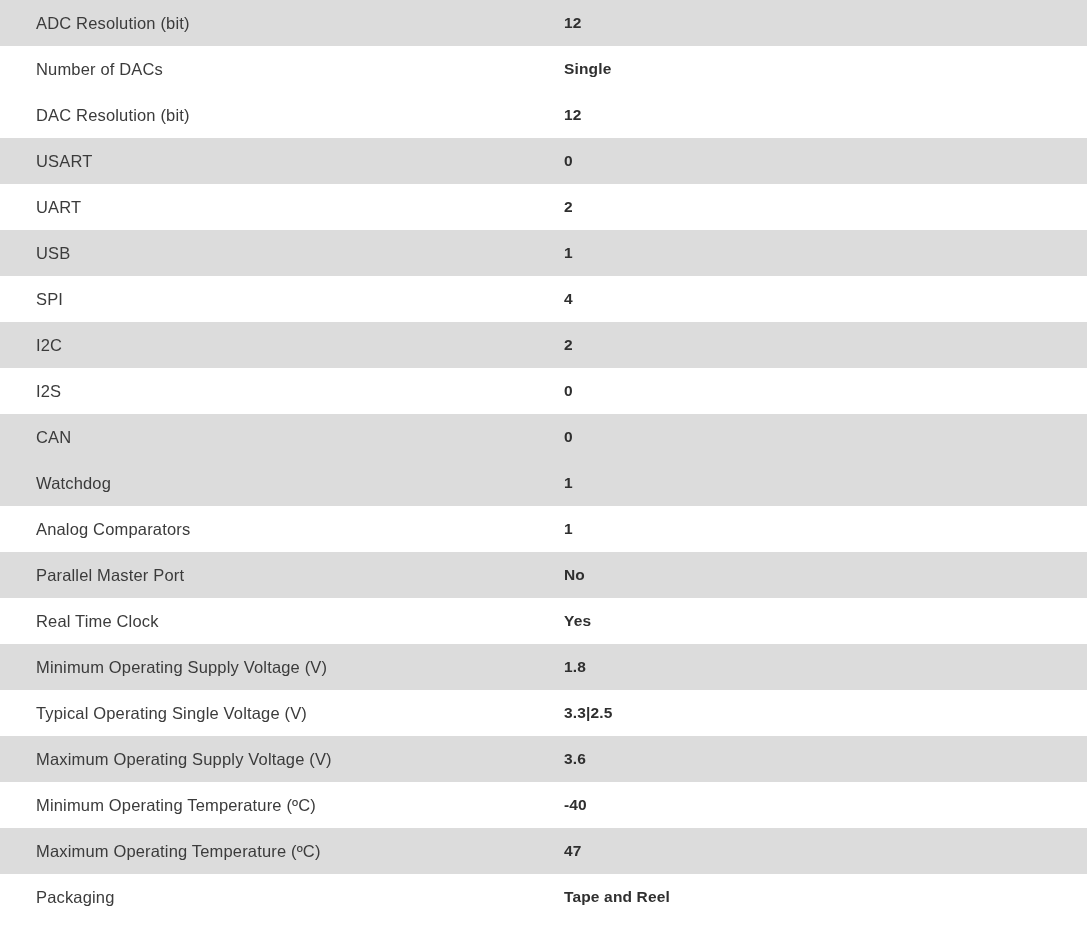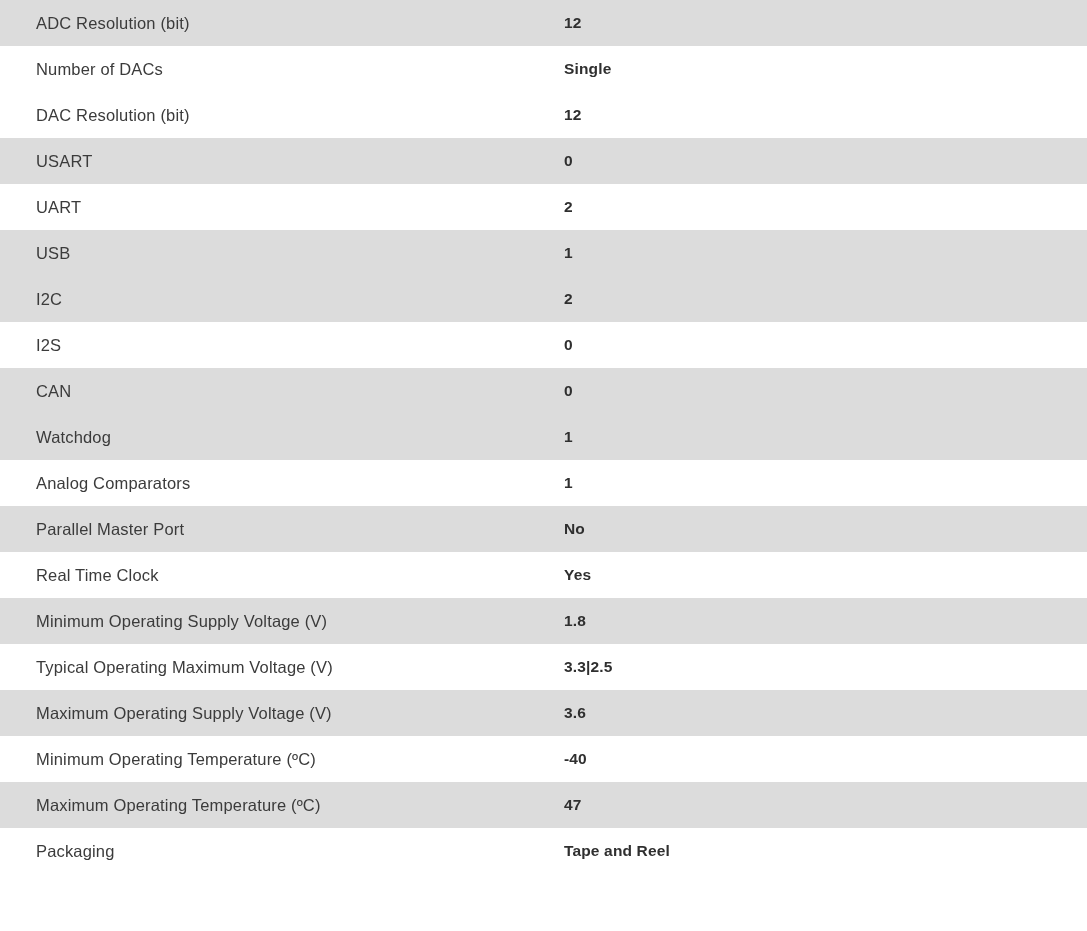--- a/index.html
+++ b/index.html
@@ -72,20 +72,24 @@
         <td class="value">0</td>
       </tr>
       <tr class="plain">
         <td class="label">UART</td>
         <td class="value">2</td>
       </tr>
       <tr class="shaded">
         <td class="label">USB</td>
         <td class="value">1</td>
       </tr>
+      <tr class="plain">
+        <td class="label">SPI</td>
+        <td class="value">4</td>
+      </tr>
       <tr class="shaded">
         <td class="label">I2C</td>
         <td class="value">2</td>
       </tr>
       <tr class="plain">
         <td class="label">I2S</td>
         <td class="value">0</td>
       </tr>
       <tr class="shaded">
         <td class="label">CAN</td>
@@ -105,21 +109,21 @@
       </tr>
       <tr class="plain">
         <td class="label">Real Time Clock</td>
         <td class="value">Yes</td>
       </tr>
       <tr class="shaded">
         <td class="label">Minimum Operating Supply Voltage (V)</td>
         <td class="value">1.8</td>
       </tr>
       <tr class="plain">
-        <td class="label">Typical Operating Maximum Voltage (V)</td>
+        <td class="label">Typical Operating Single Voltage (V)</td>
         <td class="value">3.3|2.5</td>
       </tr>
       <tr class="shaded">
         <td class="label">Maximum Operating Supply Voltage (V)</td>
         <td class="value">3.6</td>
       </tr>
       <tr class="plain">
         <td class="label">Minimum Operating Temperature (ºC)</td>
         <td class="value">-40</td>
       </tr>

